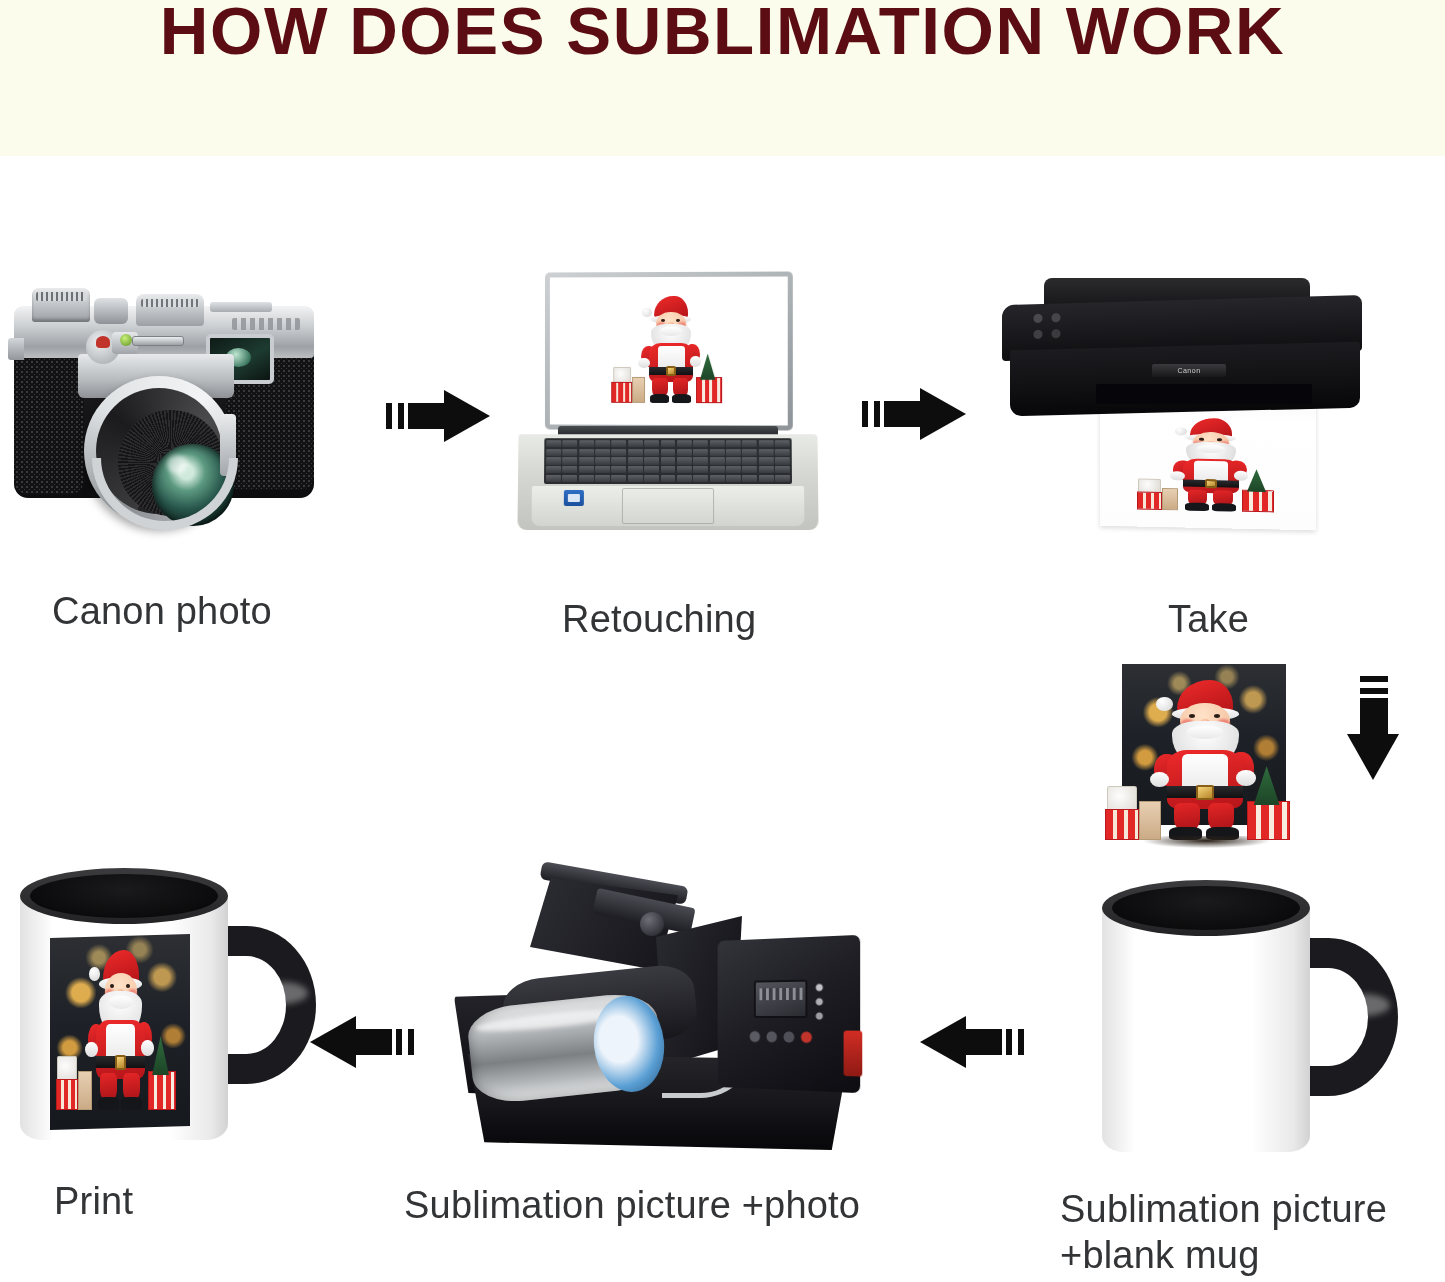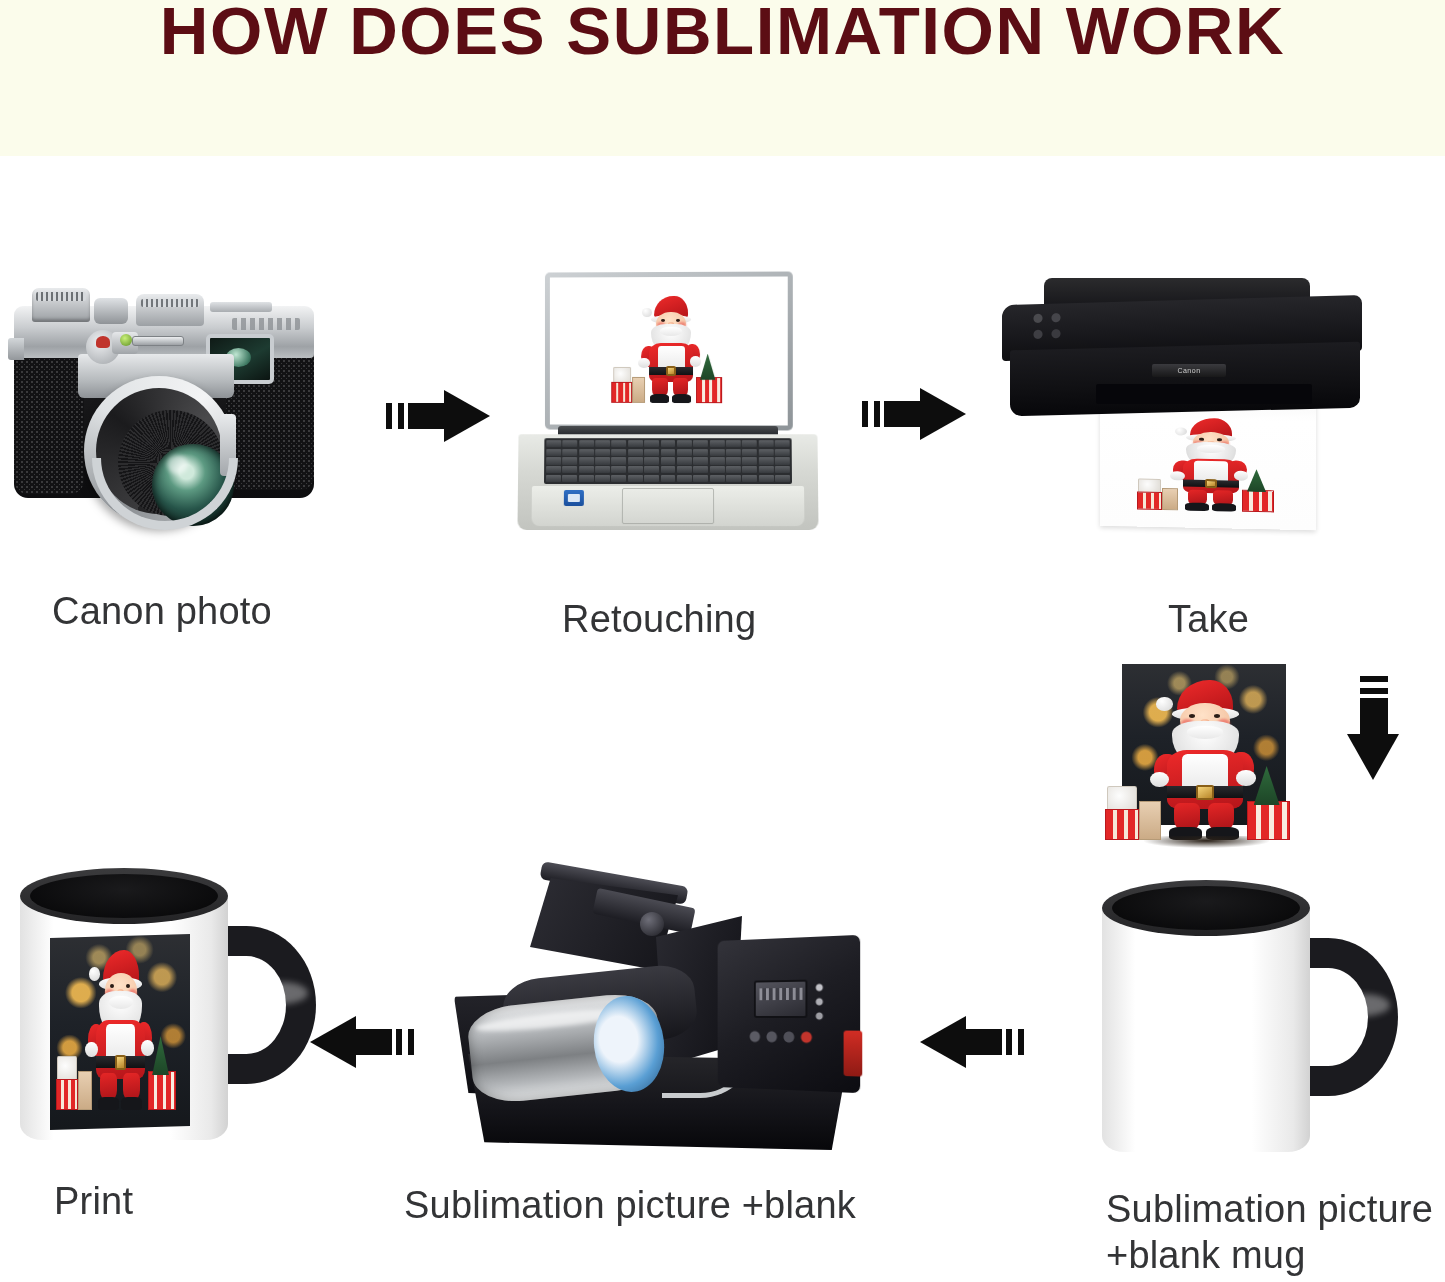--- a/index.html
+++ b/index.html
@@ -877,21 +877,21 @@
       <div class="sc tree"></div>
   </div>
 </div>
 
 <div class="node mug" id="mug-blank">
   <div class="handle"></div>
   <div class="cup"></div>
   <div class="rimOuter"></div>
   <div class="rimInner"></div>
 </div>
-<div class="caption" style="left:1106px; top:1186px; text-align:left;">Sublimation picture
+<div class="caption" style="left:1060px; top:1186px; text-align:left;">Sublimation picture
 +blank mug</div>
 
 <div class="arrow arrow-l" style="left:920px; top:1014px;">
   <div class="stripe s1"></div>
     <div class="stripe s2"></div>
   <div class="shaft"></div>
     <div class="head"></div>
 </div>
 
 <div class="node" id="press">
@@ -906,21 +906,21 @@
   <div class="cylinder"></div>
   <div class="bluecup"></div>
   <div class="wire"></div>
   <div class="rightbox">
     <div class="display"></div>
     <div class="leds"></div>
     <div class="btns"></div>
     <div class="switch"></div>
   </div>
 </div>
-<div class="caption" style="left:404px; top:1182px;">Sublimation picture +blank</div>
+<div class="caption" style="left:404px; top:1182px;">Sublimation picture +photo</div>
 
 <div class="arrow arrow-l" style="left:310px; top:1014px;">
   <div class="stripe s1"></div>
     <div class="stripe s2"></div>
   <div class="shaft"></div>
     <div class="head"></div>
 </div>
 
 <div class="node mug" id="mug-done">
   <div class="handle"></div>

